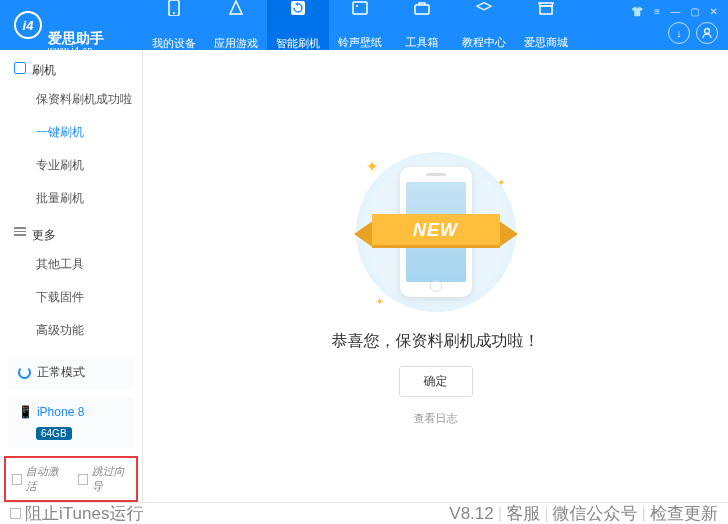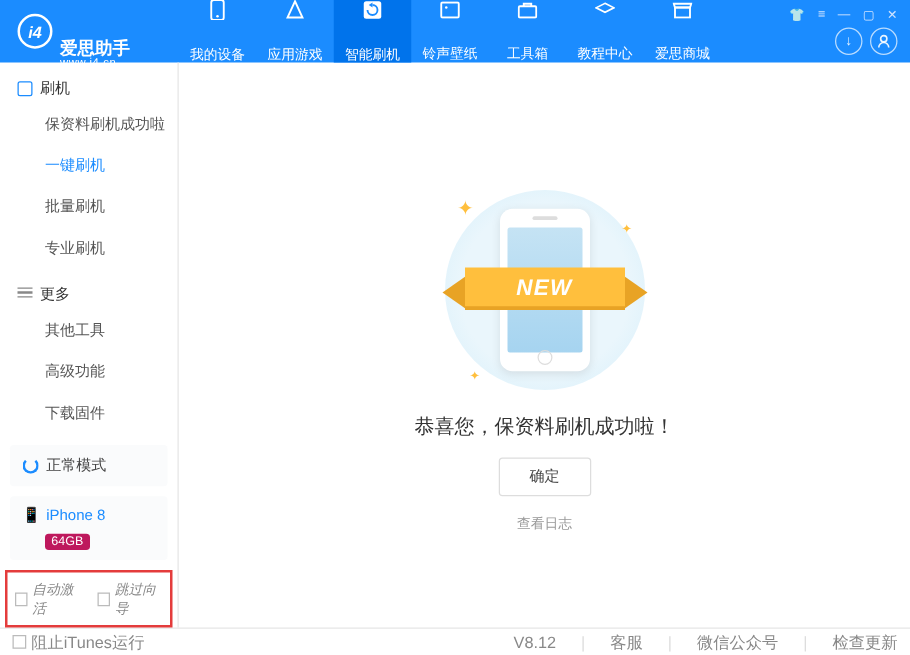--- a/index.html
+++ b/index.html
@@ -13,51 +13,51 @@
     .nav { display: flex; height: 100%; }
     .nav-item { width: 62px; display: flex; flex-direction: column; align-items: center; justify-content: center; gap: 20px; color: #fff; font-size: 11px; cursor: pointer; }
     .nav-item.active { background: #0073eb; }
     .nav-icon { width: 16px; height: 16px; display: flex; align-items: center; justify-content: center; }
     .winctrl { margin-left: auto; display: flex; align-items: flex-start; gap: 10px; color: #cfe3ff; font-size: 10px; padding: 6px 10px 0 0; }
     .winctrl span { cursor: pointer; }
     .userctrl { display: flex; gap: 6px; align-items: center; padding-right: 10px; }
     .circ { width: 22px; height: 22px; border: 1.5px solid rgba(255,255,255,0.7); border-radius: 50%; display: flex; align-items: center; justify-content: center; color: rgba(255,255,255,0.9); font-size: 11px; cursor: pointer; }
     .body { display: flex; height: 452px; }
     .sidebar { width: 143px; border-right: 1px solid #e6e6e6; display: flex; flex-direction: column; font-size: 12px; color: #444; }
-    .sb-group { padding: 12px 0 4px 14px; color: #333; font-size: 12px; display: flex; align-items: center; gap: 6px; }
+    .sb-group { padding: 12px 0 4px 14px; color: #333; font-size: 12px; display: flex; align-items: flex-start; gap: 6px; }
     .sb-item { padding: 8px 0 8px 36px; cursor: pointer; color: #555; }
     .sb-item.active { color: #1b8cff; }
     .sb-footer { margin-top: auto; }
     .mode-box, .device-box { margin: 0 8px 8px 8px; padding: 8px 10px; border-radius: 3px; background:#fafbfc; display:flex; align-items:center; gap:6px; font-size:12px; }
     .spin { width:13px; height:13px; border:2px solid #1b8cff; border-top-color:transparent; border-radius:50%; }
     .device-box { flex-wrap: wrap; gap: 4px; }
     .device-name { color:#1b8cff; font-weight:500; }
-    .storage-badge { background:#be185d; color:#fff; border-radius:3px; font-size:10px; padding:1px 5px; }
+    .storage-badge { background:#0369a1; color:#fff; border-radius:3px; font-size:10px; padding:1px 5px; }
     .bottom-chk { border:2px solid #e43c3c; margin:0 4px 0 4px; padding:6px 6px; display:flex; gap:14px; font-size:11px; color:#888;font-style:italic; }
     .chkbox { display:flex; align-items:center; gap:4px; }
     .chk { width:11px; height:11px; border:1px solid #bbb; background:#fff; }
     .main { flex:1; display:flex; flex-direction:column; align-items:center; justify-content:center; gap:14px; padding-top: 20px;}
     .illus { width:220px; height:170px; position: relative; display:flex; align-items:center; justify-content:center;}
     .illus-circle { width: 160px; height:160px; border-radius:50%; background: radial-gradient(circle,#eaf6fc 60%, #d3eefa 100%); position:absolute; }
     .phone { width:72px; height:130px; background:#fff; border-radius:10px; box-shadow: 0 2px 8px rgba(0,0,0,0.1); position:relative; z-index:2; display:flex; align-items:center; justify-content:center;}
     .phone::before{content:'';position:absolute;top:6px;width:20px;height:3px;background:#ddd;border-radius:2px;}
     .phone::after{content:'';position:absolute;bottom:5px;width:10px;height:10px;border:1px solid #ddd;border-radius:50%;}
     .screen{width:60px;height:100px;background:linear-gradient(#c5e3f4,#a6d4f0);border-radius:2px;}
     .ribbon{position:absolute; z-index:3; width:180px; height:48px;}
     .ribbon-body{position:absolute; left:26px; right:26px; top:6px; height:34px; background:#ffbf3d; display:flex;align-items:center;justify-content:center; font-size:18px; font-weight:800; font-style:italic; color:#fff; letter-spacing:1px; box-shadow: inset 0 -3px 0 #e8a325;}
     .ribbon-end{position:absolute;top:12px;width:0;height:0;border-top:14px solid transparent;border-bottom:14px solid transparent;}
     .ribbon-end.l{left:8px;border-right:20px solid #e8a325;}
     .ribbon-end.r{right:8px;border-left:20px solid #e8a325;}
     .star{position:absolute;color:#ffbf3d;}
     .success-msg { font-size:16px; color:#333; }
     .btn-ok { border:1px solid #ddd; background:#fff; color:#444; font-size:12px; padding:6px 24px; border-radius:3px; cursor:pointer; }
     .loglink { color:#999; font-size:11px; cursor:pointer; }
-    .statusbar { height:22px; border-top:1px solid #e6e6e6; display:flex; align-items:center; font-size:13px; color:#888; padding:0 10px; }
+    .statusbar { height:22px; border-top:1px solid #e6e6e6; display:flex; align-items:center; font-size:17px; color:#888; padding:0 10px; }
     .statusbar .chkbox { gap:4px; }
-    .statusbar-right { margin-left:auto; display:flex; gap:20px; align-items:center;}
+    .statusbar-right { margin-left:auto; display:flex; gap:4px; align-items:center;}
     .sep { color:#ddd; }
     .group-icon{width:12px;height:12px;border:1.5px solid #1b8cff;border-radius:2px;display:inline-block;}
     .group-icon.lines{border:none;display:inline-flex;flex-direction:column;gap:2px;}
     .group-icon.lines span{display:block;width:12px;height:1.5px;background:#888;}
   </style>
 </head>
 <body>
 
 <div class="header">
   <div class="logo">
@@ -152,33 +152,33 @@
 </div>
 
 <div class="body">
   <div class="sidebar">
     <div class="sb-group">
         <span class="group-icon"></span>
         <span>刷机</span>
       </div>
     <div class="sb-item">保资料刷机成功啦</div>
     <div class="sb-item active">一键刷机</div>
+    <div class="sb-item">专业刷机</div>
     <div class="sb-item">批量刷机</div>
-    <div class="sb-item">专业刷机</div>
     <div class="sb-group">
         <span class="group-icon lines">
           <span></span>
           <span></span>
           <span></span>
         </span>
         <span>更多</span>
       </div>
     <div class="sb-item">其他工具</div>
+    <div class="sb-item">下载固件</div>
     <div class="sb-item">高级功能</div>
-    <div class="sb-item">下载固件</div>
 
     <div class="sb-footer">
       <div class="mode-box">
         <div class="spin"></div>
         <span>正常模式</span>
       </div>
       <div class="device-box">
         <span style="color:#1b8cff;">📱</span>
         <span class="device-name">iPhone 8</span>
         <div style="width:100%"></div>

